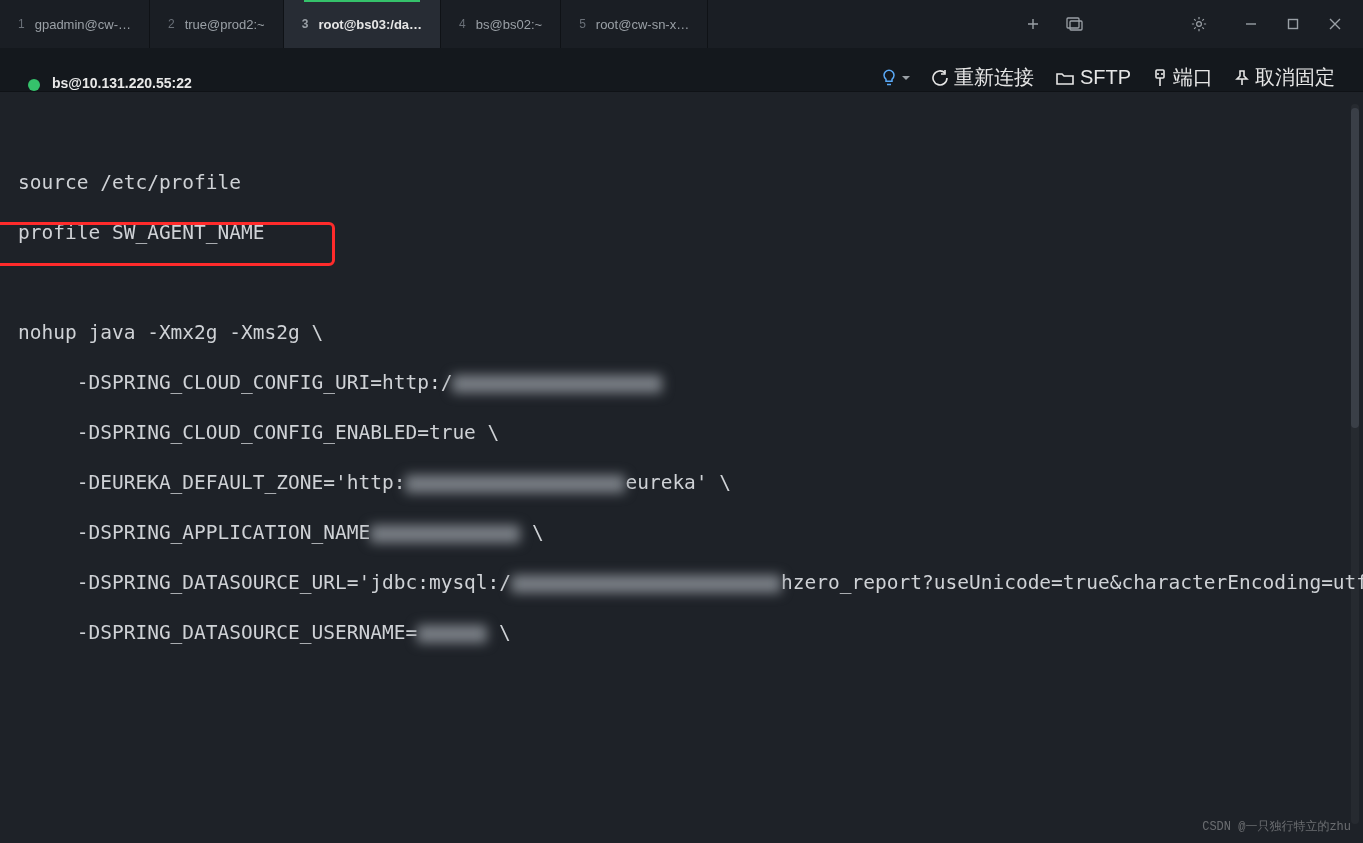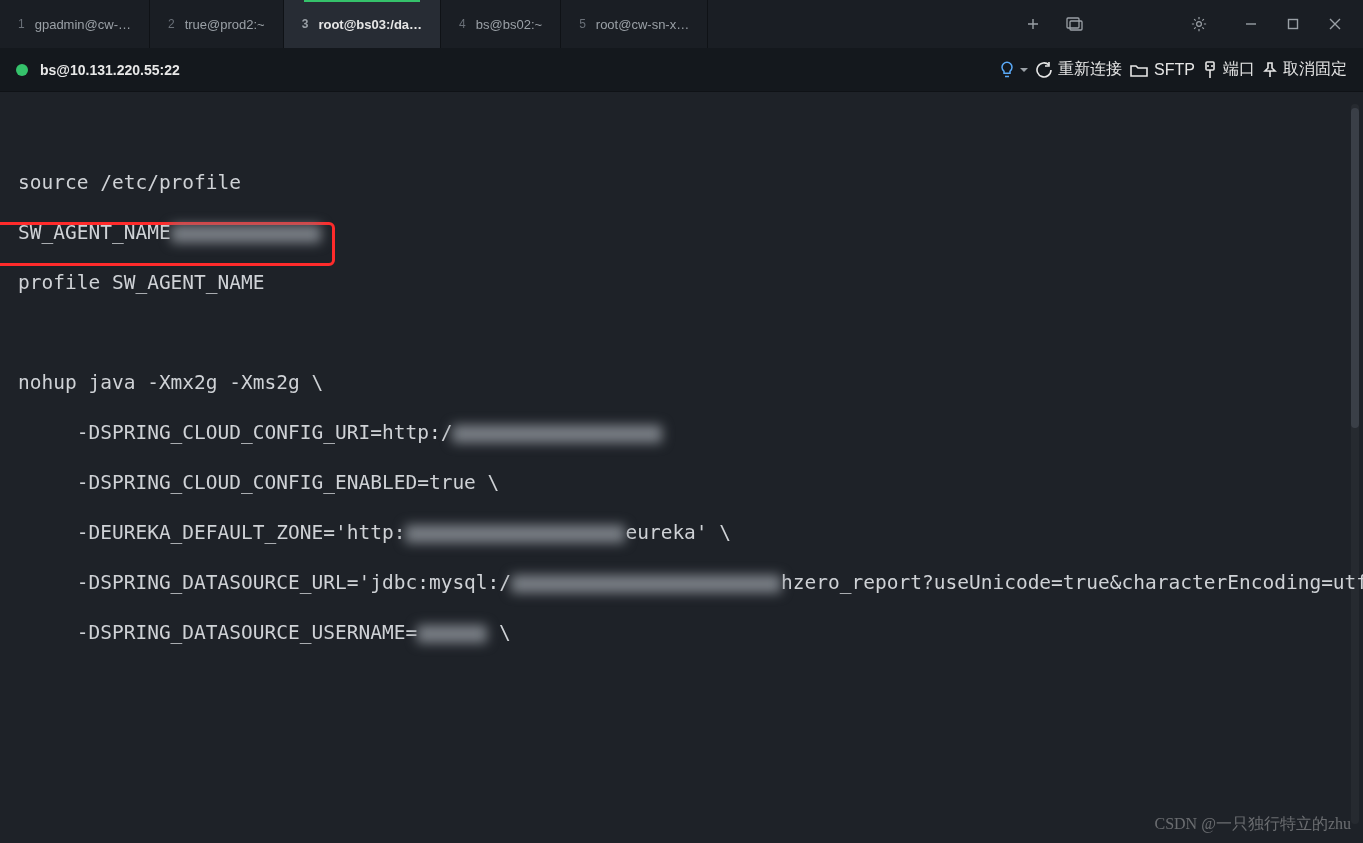--- a/index.html
+++ b/index.html
@@ -50,41 +50,41 @@
     gap: 22px;
     padding: 0 18px;
     color: #9aa0a6;
   }
   .icon-btn { display:inline-flex; align-items:center; justify-content:center; width:20px; height:20px; }
   .window-controls { display:flex; gap:22px; padding-left:10px; }
 
   .toolbar {
     height: 44px;
     display: flex;
-    align-items: center;
+    align-items: flex-end;
     background: #14181d;
     color: #e6e6e6;
     font-size: 14px;
-    padding: 0 16px;
+    padding: 0 28px;
     border-bottom: 1px solid #0f1216;
     gap: 12px;
   }
   .conn-dot {
     width: 12px; height: 12px;
     border-radius: 50%;
     background: #35c26b;
   }
   .host { font-weight: 600; color: #e8e8e8; }
   .toolbar-spacer { flex: 1; }
   .toolbar-actions {
     display: flex;
     align-items: center;
-    gap: 8px;
+    gap: 22px;
     color: #e6e6e6;
-    font-size: 16px;
+    font-size: 20px;
   }
   .toolbar-actions .tbtn {
     display: inline-flex;
     align-items: center;
     gap: 6px;
     cursor: pointer;
   }
   .bulb { color:#5aa9f7; position:relative; display:inline-flex; align-items:center; gap:4px;}
   .caret { border:4px solid transparent; border-top-color:#9aa0a6; margin-top:4px;}
 
@@ -109,22 +109,22 @@
     display: inline-block;
     height: 18px;
     vertical-align: middle;
     border-radius: 2px;
   }
   .watermark {
     position: absolute;
     right: 12px;
     bottom: 8px;
     color: rgba(220,220,220,0.4);
-    font-size: 16px;
-    font-family: Liberation Serif, serif;
+    font-size: 12px;
+    font-family: Liberation Mono, monospace;
   }
   .scrollbar {
     position:absolute; right:4px; top:104px; width:8px; height:720px;
     background: rgba(255,255,255,0.04); border-radius:4px;
   }
   .scrollbar .thumb { position:absolute; left:0; right:0; top:4px; height:320px; background:#3a3f47; border-radius:4px;}
 </style>
 </head>
 <body>
 
@@ -228,27 +228,27 @@
           <path d="M5 1h4v5l3 3H2l3-3zM7 9v6"></path>
         </svg>
       <span>取消固定</span>
     </span>
   </div>
 </div>
 
 <div class="terminal">
 <div class="highlight-box" style="left:-8px; top:130px; width:343px; height:44px;"></div>
 <span style="display: block;">source /etc/profile</span>
-<span style="display: block;"><span>SW_AGENT_NAME</span><span class="blur" style="width:150px"></span></span>
 <span style="display: block;">profile SW_AGENT_NAME</span>
 <span style="display: block;"> </span>
 <span style="display: block;">nohup java -Xmx2g -Xms2g \</span>
 <span style="display: block;"><span>     -DSPRING_CLOUD_CONFIG_URI=http:/</span><span class="blur" style="width:210px"></span></span>
 <span style="display: block;">     -DSPRING_CLOUD_CONFIG_ENABLED=true \</span>
 <span style="display: block;"><span>     -DEUREKA_DEFAULT_ZONE='http:</span><span class="blur" style="width:220px"></span><span>eureka' \</span></span>
+<span style="display: block;"><span>     -DSPRING_APPLICATION_NAME</span><span class="blur" style="width:150px"></span><span> \</span></span>
 <span style="display: block;"><span>     -DSPRING_DATASOURCE_URL='jdbc:mysql:/</span><span class="blur" style="width:270px"></span><span>hzero_report?useUnicode=true&amp;characterEncoding=utf-8&amp;useS</span></span>
 <span style="display: block;"><span>     -DSPRING_DATASOURCE_USERNAME=</span><span class="blur" style="width:70px"></span><span> \</span></span>
 
 
 
 
 
 
 
 

